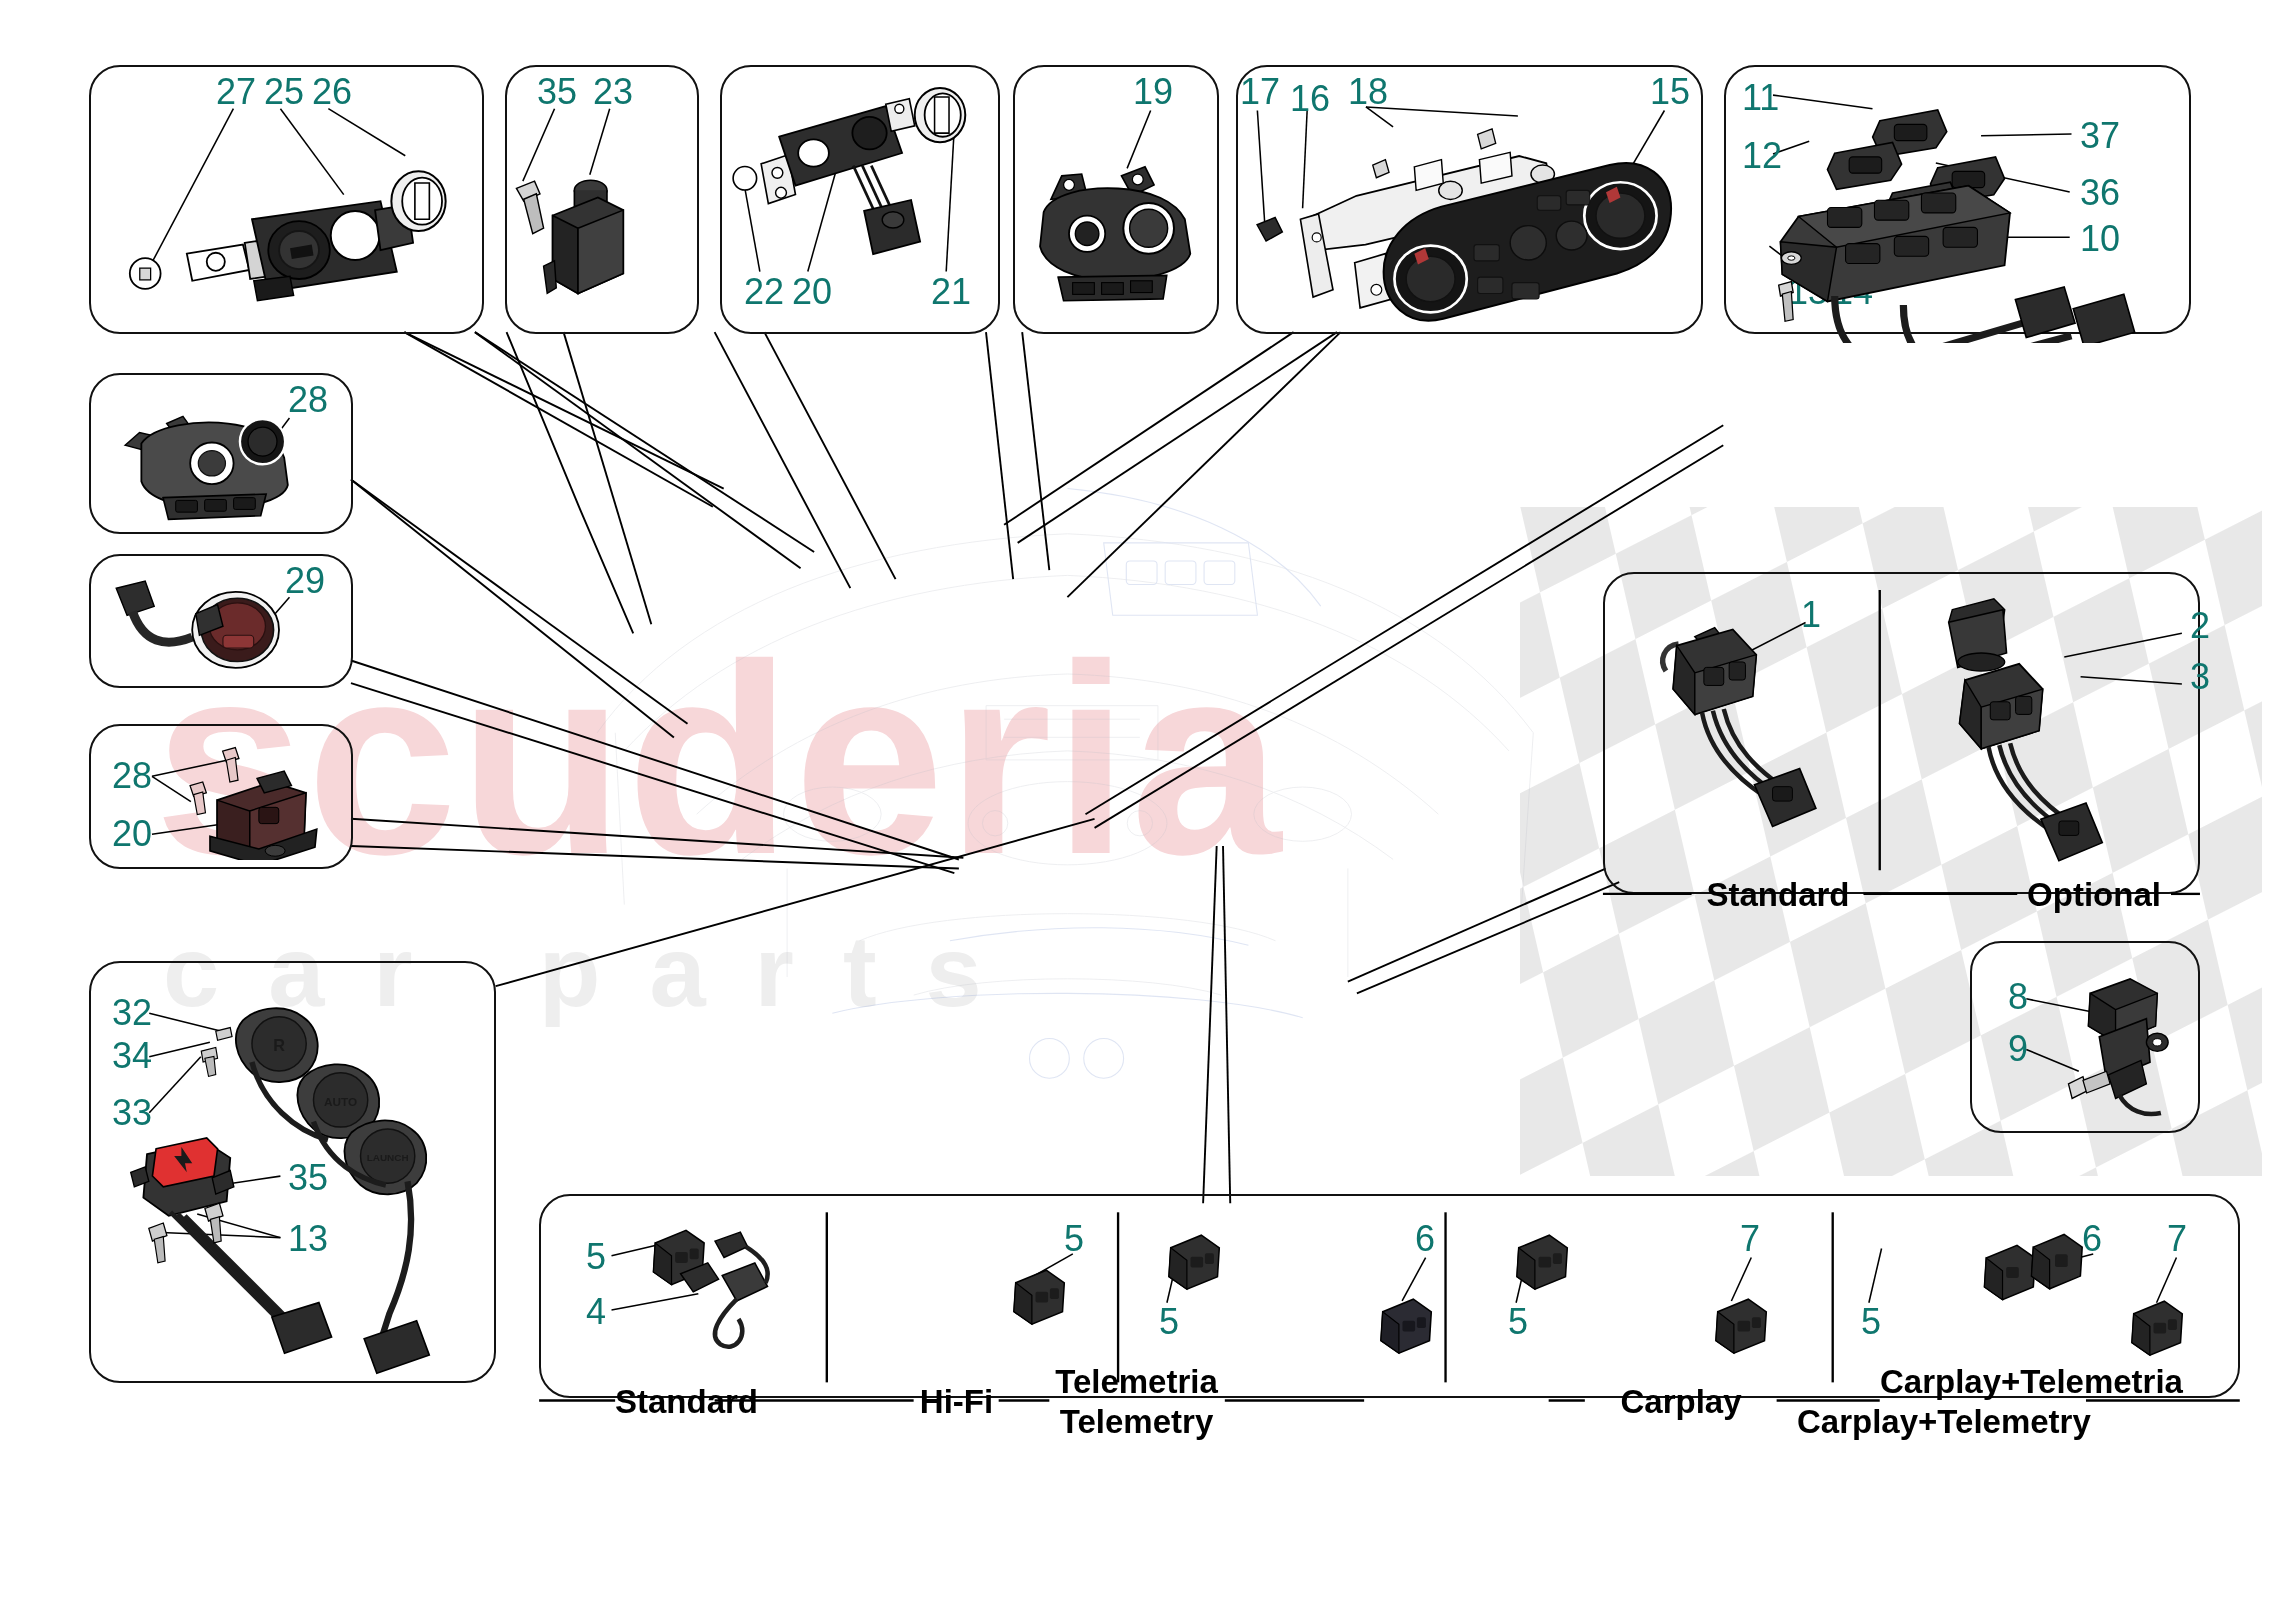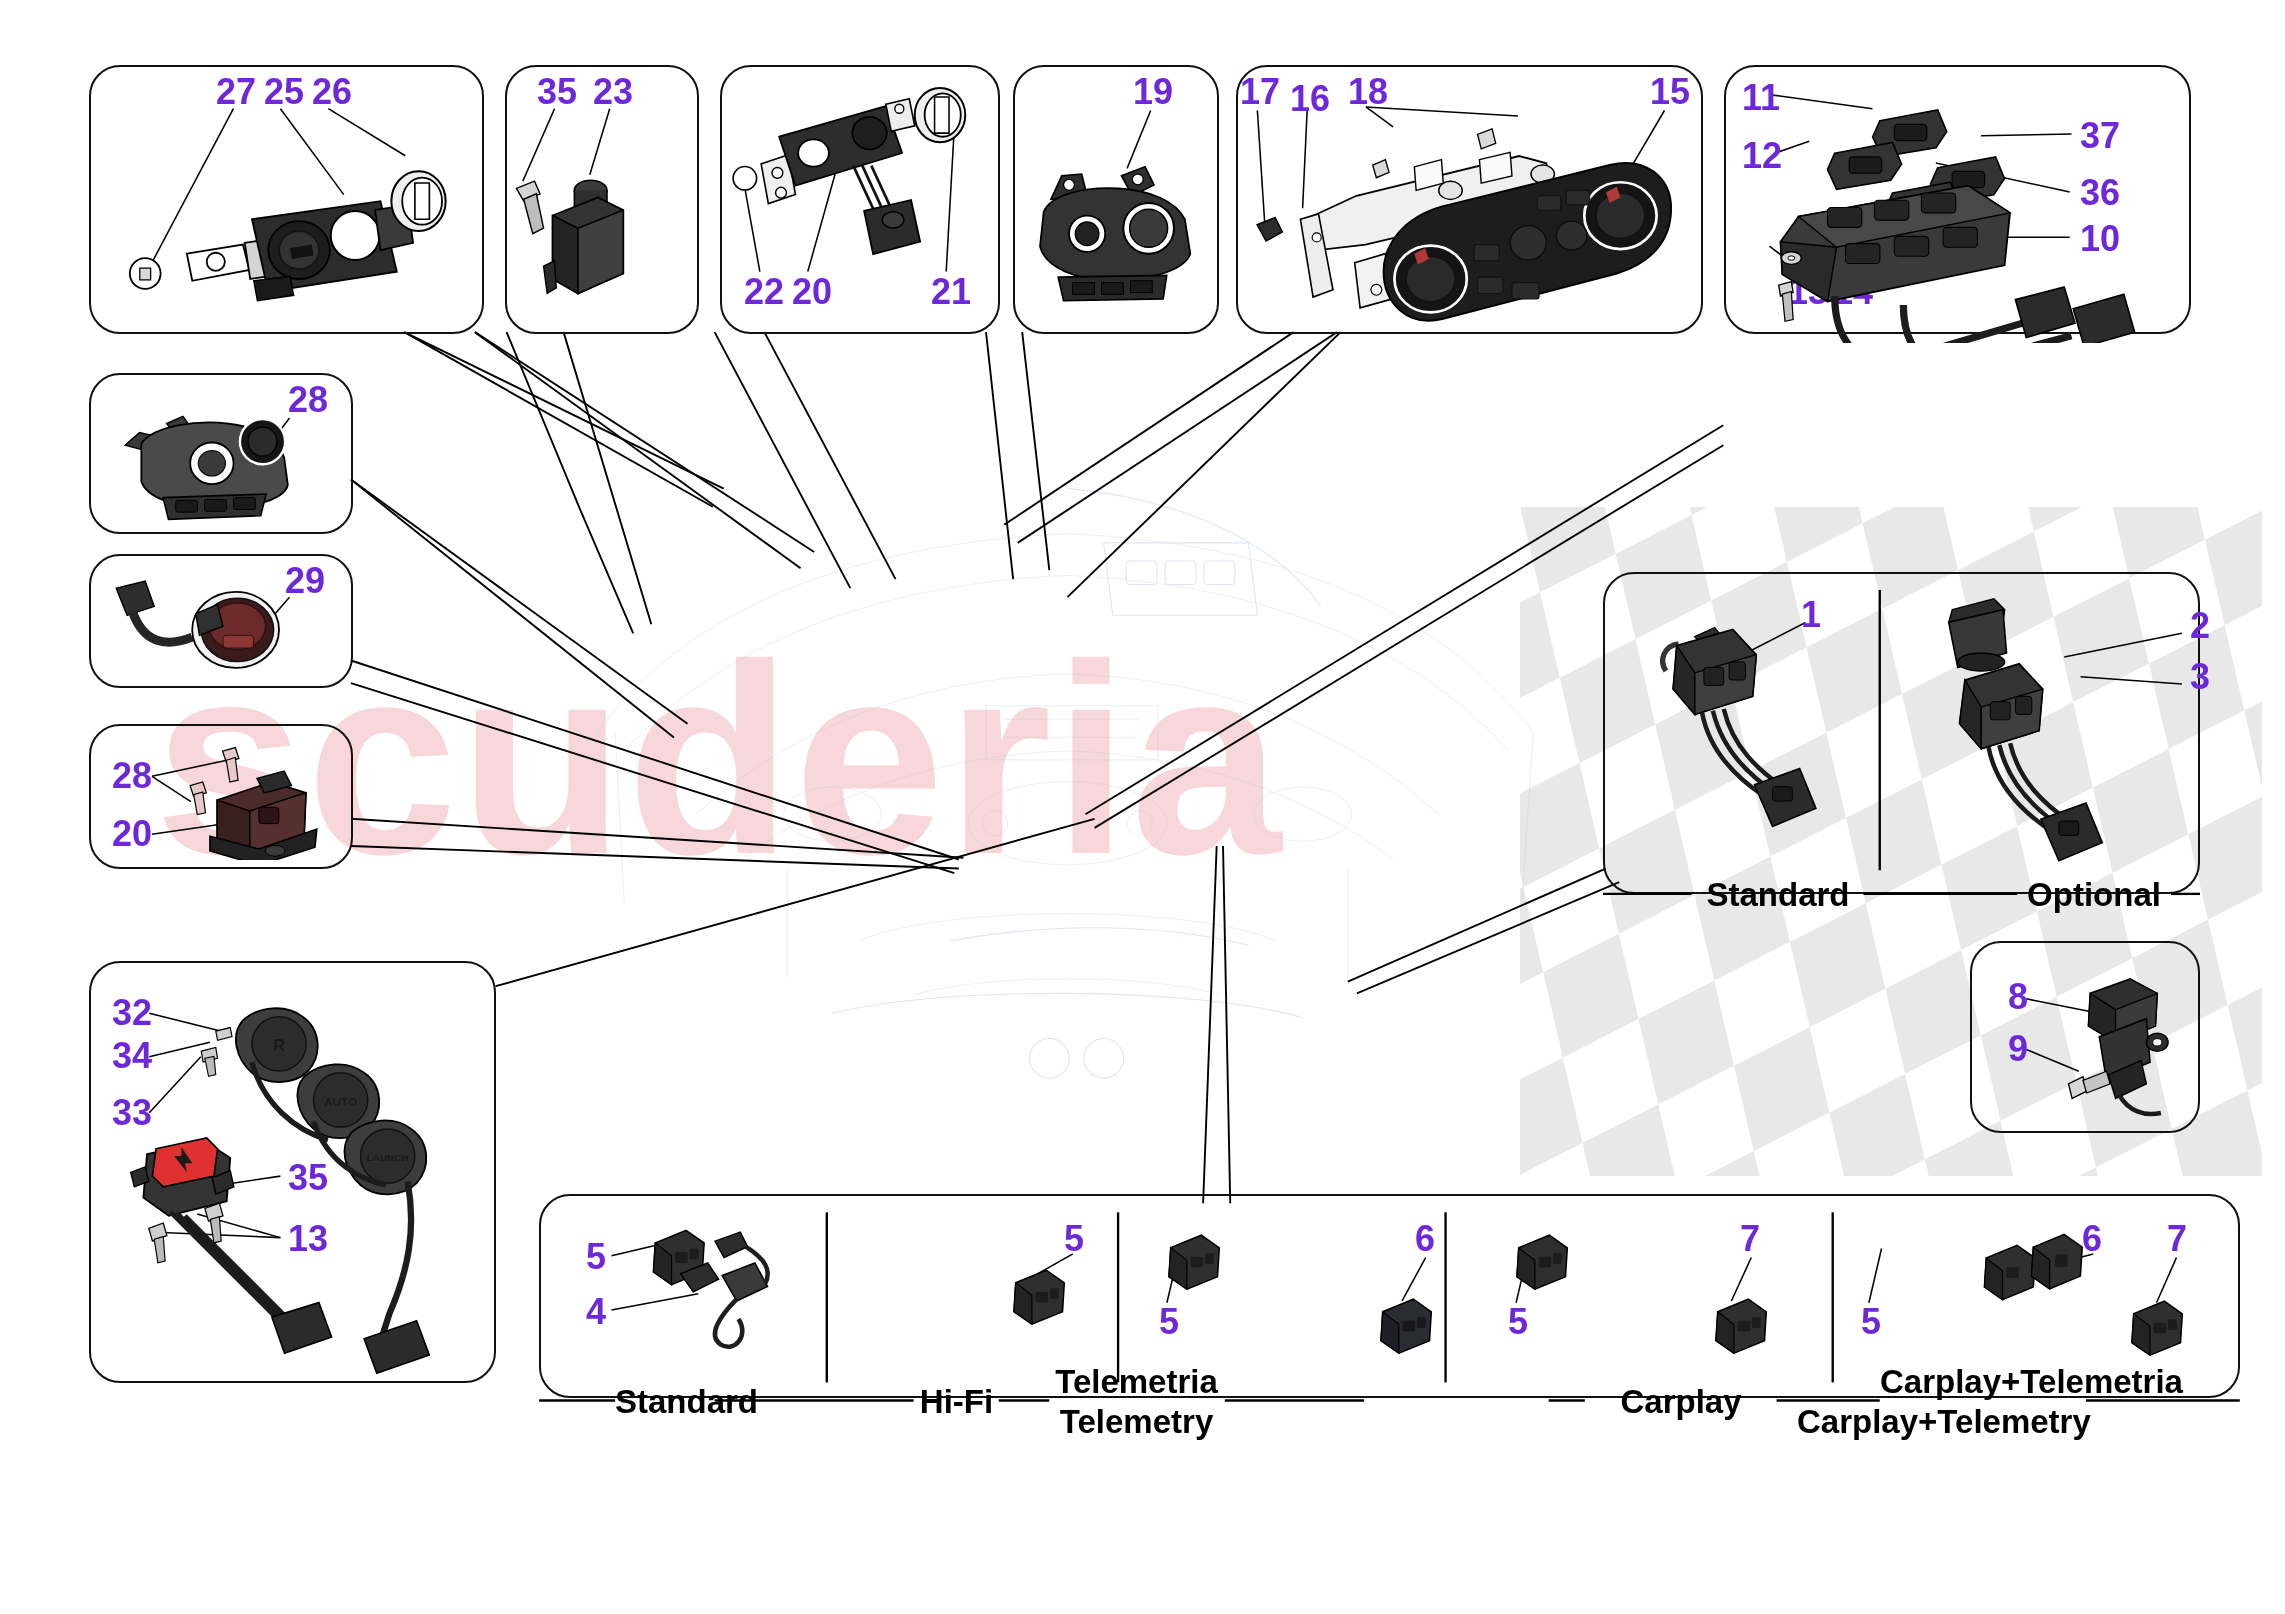--- a/index.html
+++ b/index.html
@@ -19,41 +19,42 @@
   .flag{position:absolute;pointer-events:none;}
 
   
   .ghost{position:absolute;pointer-events:none;opacity:.33;}
 
   
   .panel{position:absolute;border:2.4px solid #111;border-radius:31px;
          background:transparent;box-sizing:border-box;}
 
   
-  .num{position:absolute;font-size:36px;font-weight:700;color:#6d28d9;
+  .num{position:absolute;font-size:36px;font-weight:400;color:#0f766e;
        line-height:1;letter-spacing:0px;}
   .cap{position:absolute;font-size:33px;font-weight:700;color:#000;
        line-height:1.12;text-align:center;white-space:nowrap;}
 
   
   svg.lay{position:absolute;left:0;top:0;width:2285px;height:1615px;
           pointer-events:none;overflow:visible;}
   .ld{stroke:#000;stroke-width:2.1;fill:none;}
   .ld-thin{stroke:#000;stroke-width:1.7;fill:none;}
   .divider{stroke:#000;stroke-width:2.6;fill:none;}
 
   
   .art{position:absolute;}
 </style>
 </head>
 <body>
 
 <div id="stage">
 
   <div class="wm wm-scuderia">scuderia</div>
+  <div class="wm wm-carparts">car parts</div>
 
   <svg class="flag" style="left:1520px;top:507px;" width="742" height="669" viewBox="0 0 820 740">
     <defs>
       <pattern id="chk" width="188" height="188" patternUnits="userSpaceOnUse" patternTransform="rotate(-27) skewX(-14)">
         <rect x="0" y="0" width="94" height="94" fill="#e8e8e8"></rect>
         <rect x="94" y="94" width="94" height="94" fill="#e8e8e8"></rect>
       </pattern>
     </defs>
     <rect x="-60" y="-60" width="940" height="860" fill="url(#chk)"></rect>
   </svg>

